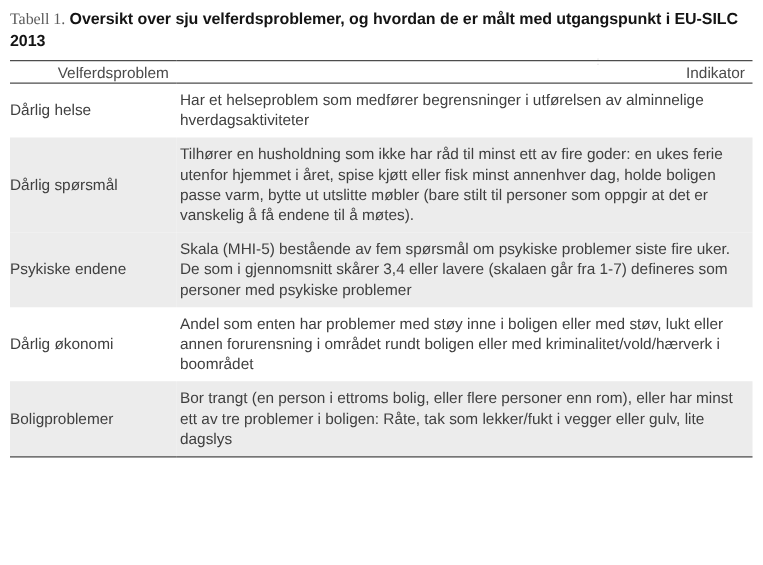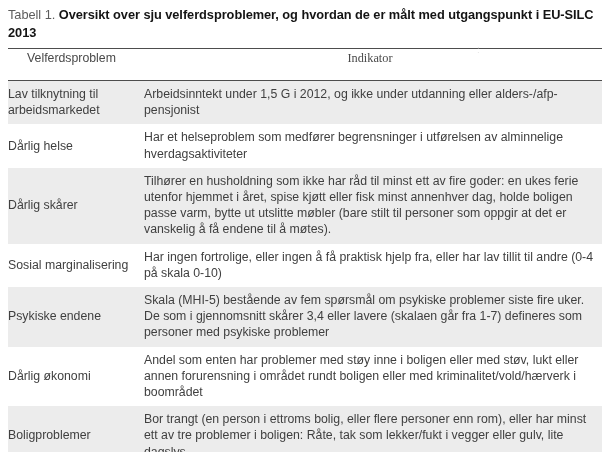--- a/index.html
+++ b/index.html
@@ -26,49 +26,50 @@
   .table-caption {
     padding-top: 6px;
     font-size: 12.8px;
     line-height: 18px;
     letter-spacing: -0.05px;
     color: #1a1a1a;
   }
   .caption-number {
     font-weight: 400;
     color: #5c5c5c;
+    font-family: Liberation Serif, serif;
   }
   .caption-text {
     font-weight: bold;
     color: #141414;
   }
 
   
   table.welfare-table {
     width: 594px;
     border-collapse: collapse;
     table-layout: fixed;
     margin-top: 6px;
     font-size: 12.3px;
   }
   table.welfare-table col.c1 { width: 133px; }
   table.welfare-table col.c2 { width: 461px; }
 
   thead th {
-    text-align: center;
+    text-align: right;
     font-weight: 400;
     color: #4a4a4a;
     font-size: 12.3px;
-    padding: 1px 6px 14px 0;
+    padding: 1px 6px 0 0;
     border-top: 1.4px solid #4d4d4d;
     border-bottom: 1.4px solid #4d4d4d;
     vertical-align: bottom;
     line-height: 16px;
   }
-  thead th.col-indicator { padding-left: 3px; font-family: Liberation Serif, serif; }
+  thead th.col-indicator { padding-left: 3px; }
 
   tbody td {
     vertical-align: middle;
     padding: 5px 6px 6px 0;
     line-height: 16.2px;
     color: #3f3f3f;
     font-size: 12.3px;
   }
   tbody td.indicator {
     padding-left: 3px;
@@ -111,35 +112,27 @@
       <col class="c1">
       <col class="c2">
     </colgroup>
     <thead>
       <tr>
         <th class="col-problem">Velferdsproblem</th>
         <th class="col-indicator">Indikator</th>
       </tr>
     </thead>
     <tbody id="table-body">
-        <tr class="shaded">
-          <td class="problem">Lav tilknytning til arbeidsmarkedet</td>
-          <td class="indicator">Arbeidsinntekt under 1,5 G i 2012, og ikke under utdanning eller alders-/afp-pensjonist</td>
-        </tr>
         <tr class="plain">
           <td class="problem">Dårlig helse</td>
           <td class="indicator">Har et helseproblem som medfører begrensninger i utførelsen av alminnelige hverdagsaktiviteter</td>
         </tr>
         <tr class="shaded">
-          <td class="problem">Dårlig skårer</td>
+          <td class="problem">Dårlig spørsmål</td>
           <td class="indicator">Tilhører en husholdning som ikke har råd til minst ett av fire goder: en ukes ferie utenfor hjemmet i året, spise kjøtt eller fisk minst annenhver dag, holde boligen passe varm, bytte ut utslitte møbler (bare stilt til personer som oppgir at det er vanskelig å få endene til å møtes).</td>
-        </tr>
-        <tr class="plain">
-          <td class="problem">Sosial marginalisering</td>
-          <td class="indicator">Har ingen fortrolige, eller ingen å få praktisk hjelp fra, eller har lav tillit til andre (0-4 på skala 0-10)</td>
         </tr>
         <tr class="shaded">
           <td class="problem">Psykiske endene</td>
           <td class="indicator">Skala (MHI-5) bestående av fem spørsmål om psykiske problemer siste fire uker. De som i gjennomsnitt skårer 3,4 eller lavere (skalaen går fra 1-7) defineres som personer med psykiske problemer</td>
         </tr>
         <tr class="plain">
           <td class="problem">Dårlig økonomi</td>
           <td class="indicator">Andel som enten har problemer med støy inne i boligen eller med støv, lukt eller annen forurensning i området rundt boligen eller med kriminalitet/vold/hærverk i boområdet</td>
         </tr>
         <tr class="shaded last-row">

